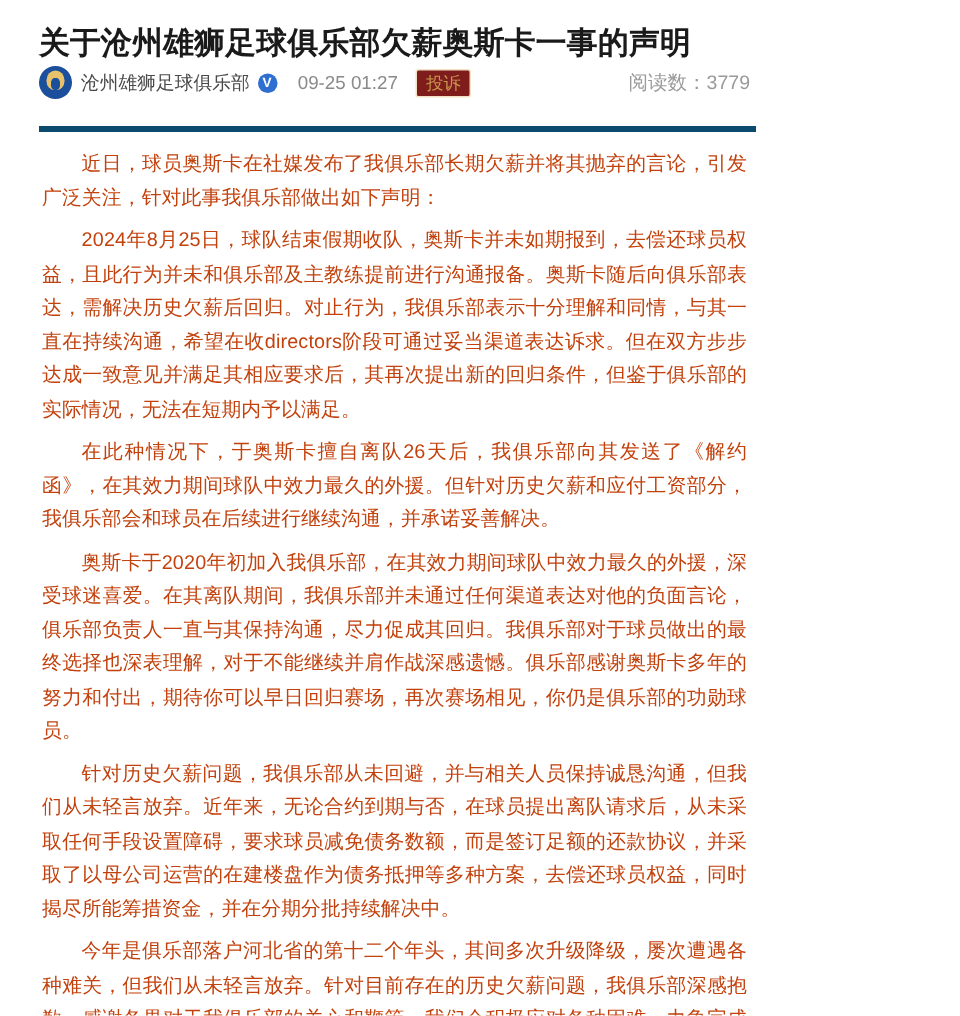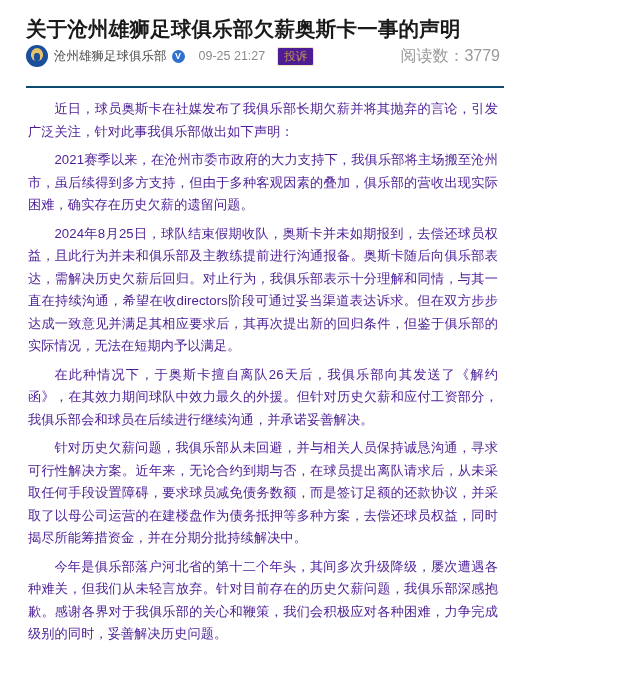--- a/index.html
+++ b/index.html
@@ -29,21 +29,21 @@
     letter-spacing: 0.2px;
     padding-top: 14px;
     padding-bottom: 6px;
     margin: 0 0 0 4px;
   }
   .meta-row {
     display: flex;
     align-items: center;
     height: 38px;
     margin: 0 2px 0 4px;
-    border-bottom: 2px solid #0c4a6e;
+    border-bottom: 4px solid #0c4a6e;
     padding-bottom: 24px;
   }
   .avatar {
     width: 22px;
     height: 22px;
     border-radius: 50%;
     background: #1b4f9c;
     position: relative;
     flex: 0 0 auto;
     margin-right: 6px;
@@ -86,66 +86,66 @@
   .timestamp {
     font-size: 12.5px;
     color: #8a8a8a;
     margin-left: 14px;
     white-space: nowrap;
   }
   .tag {
     margin-left: 12px;
     font-size: 11.5px;
     color: #c8974b;
-    background: #4c1d95;
+    background: #7f1d1d;
     border: 1px solid #f2e2c4;
     border-radius: 2px;
     padding: 1px 6px;
     white-space: nowrap;
   }
   .reads {
     margin-left: auto;
-    font-size: 16px;
+    font-size: 13px;
     color: #9a9a9a;
     white-space: nowrap;
     padding-right: 4px;
   }
   .article {
     margin-top: 10px;
     padding: 0 8px 0 6px;
   }
   .article p {
     margin: 0 0 6px 0;
     font-size: 13.2px;
     line-height: 22.5px;
-    color: #4c1d95;
+    color: #c2410c;
     text-align: justify;
     text-indent: 2em;
     letter-spacing: 0.1px;
   }
 </style>
 </head>
 <body>
 
 <div class="page">
 
   <h1 class="headline">关于沧州雄狮足球俱乐部欠薪奥斯卡一事的声明</h1>
 
   <div class="meta-row">
     <div class="avatar"></div>
     <span class="source-name">沧州雄狮足球俱乐部</span>
     <span class="verified">V</span>
-    <span class="timestamp">09-25 21:27</span>
+    <span class="timestamp">09-25 01:27</span>
     <span class="tag">投诉</span>
     <span class="reads">阅读数：3779</span>
   </div>
 
   <div class="article">
     <p>近日，球员奥斯卡在社媒发布了我俱乐部长期欠薪并将其抛弃的言论，引发广泛关注，针对此事我俱乐部做出如下声明：</p>
-    <p>2021赛季以来，在沧州市委市政府的大力支持下，我俱乐部将主场搬至沧州市，虽后续得到多方支持，但由于多种客观因素的叠加，俱乐部的营收出现实际困难，确实存在历史欠薪的遗留问题。</p>
     <p>2024年8月25日，球队结束假期收队，奥斯卡并未如期报到，去偿还球员权益，且此行为并未和俱乐部及主教练提前进行沟通报备。奥斯卡随后向俱乐部表达，需解决历史欠薪后回归。对止行为，我俱乐部表示十分理解和同情，与其一直在持续沟通，希望在收directors阶段可通过妥当渠道表达诉求。但在双方步步达成一致意见并满足其相应要求后，其再次提出新的回归条件，但鉴于俱乐部的实际情况，无法在短期内予以满足。</p>
     <p>在此种情况下，于奥斯卡擅自离队26天后，我俱乐部向其发送了《解约函》，在其效力期间球队中效力最久的外援。但针对历史欠薪和应付工资部分，我俱乐部会和球员在后续进行继续沟通，并承诺妥善解决。</p>
-    <p>针对历史欠薪问题，我俱乐部从未回避，并与相关人员保持诚恳沟通，寻求可行性解决方案。近年来，无论合约到期与否，在球员提出离队请求后，从未采取任何手段设置障碍，要求球员减免债务数额，而是签订足额的还款协议，并采取了以母公司运营的在建楼盘作为债务抵押等多种方案，去偿还球员权益，同时揭尽所能筹措资金，并在分期分批持续解决中。</p>
+    <p>奥斯卡于2020年初加入我俱乐部，在其效力期间球队中效力最久的外援，深受球迷喜爱。在其离队期间，我俱乐部并未通过任何渠道表达对他的负面言论，俱乐部负责人一直与其保持沟通，尽力促成其回归。我俱乐部对于球员做出的最终选择也深表理解，对于不能继续并肩作战深感遗憾。俱乐部感谢奥斯卡多年的努力和付出，期待你可以早日回归赛场，再次赛场相见，你仍是俱乐部的功勋球员。</p>
+    <p>针对历史欠薪问题，我俱乐部从未回避，并与相关人员保持诚恳沟通，但我们从未轻言放弃。近年来，无论合约到期与否，在球员提出离队请求后，从未采取任何手段设置障碍，要求球员减免债务数额，而是签订足额的还款协议，并采取了以母公司运营的在建楼盘作为债务抵押等多种方案，去偿还球员权益，同时揭尽所能筹措资金，并在分期分批持续解决中。</p>
     <p>今年是俱乐部落户河北省的第十二个年头，其间多次升级降级，屡次遭遇各种难关，但我们从未轻言放弃。针对目前存在的历史欠薪问题，我俱乐部深感抱歉。感谢各界对于我俱乐部的关心和鞭策，我们会积极应对各种困难，力争完成级别的同时，妥善解决历史问题。</p>
 
   </div>
 
 </div>
 
 </body></html>

